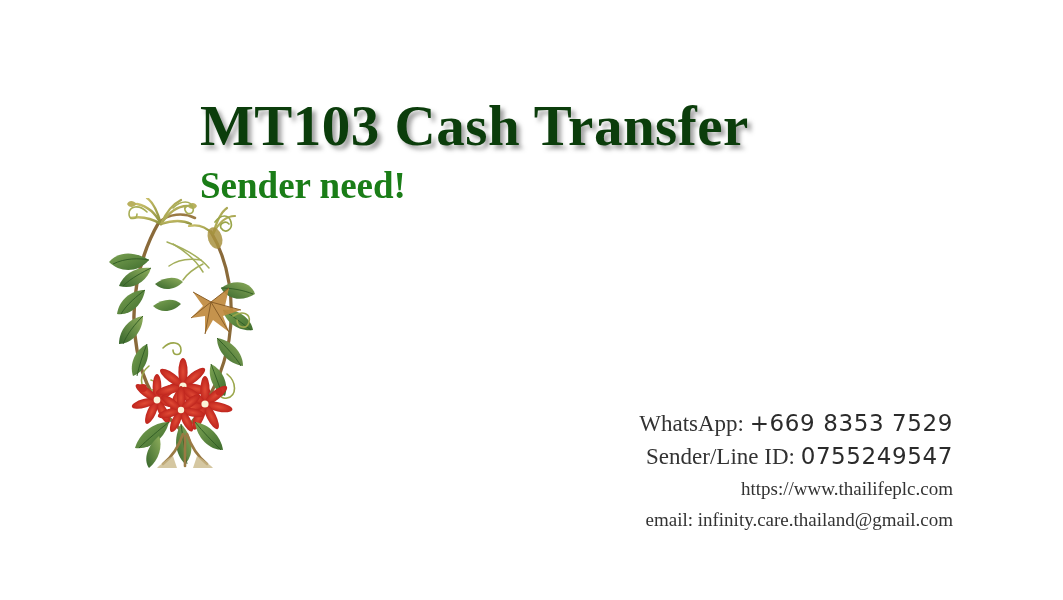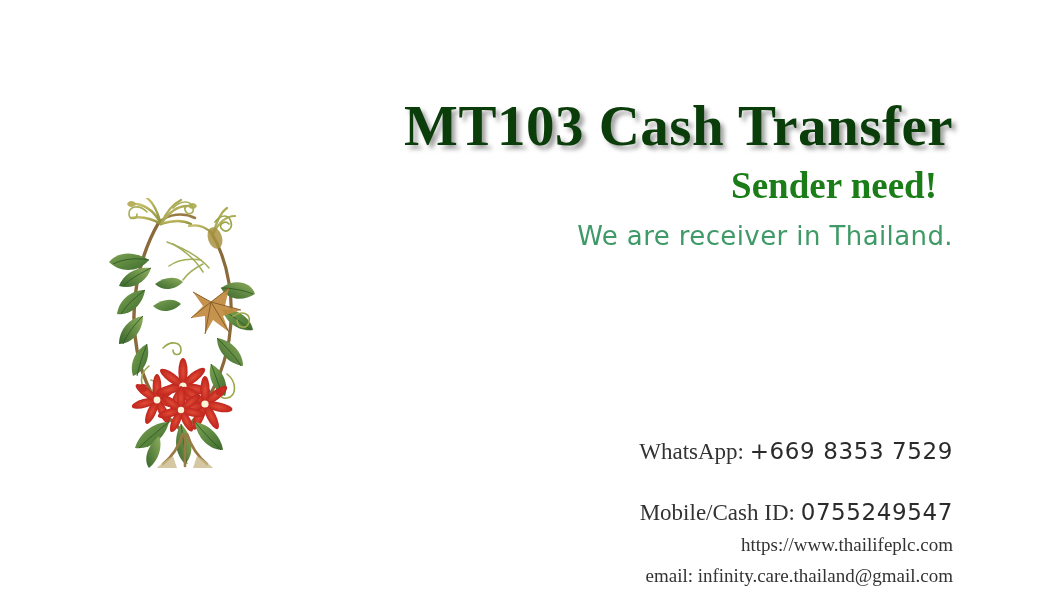--- a/index.html
+++ b/index.html
@@ -31,21 +31,21 @@
     width: 100%;
     height: 100%;
   }
 
   
   #headline-block {
     position: absolute;
     left: 200px;
     top: 96px;
     width: 753px;
-    text-align: right;
+    text-align: left;
   }
   #main-title {
     font-family: "Liberation Serif", serif;
     font-weight: bold;
     font-size: 57px;
     line-height: 1.04;
     letter-spacing: 0.5px;
     color: #0b3d0b;
     text-shadow: 4px 4px 4px rgba(90, 90, 90, 0.55);
     white-space: nowrap;
@@ -81,21 +81,20 @@
   }
   .contact-line {
     font-family: "Liberation Serif", serif;
     color: #333333;
     white-space: nowrap;
     margin: 0;
   }
   .contact-line.phone {
     font-size: 23px;
     line-height: 32px;
-    margin-top: 28px;
   }
   .contact-line.web {
     font-size: 19px;
     line-height: 31px;
   }
   .contact-label {
     font-family: "Liberation Serif", serif;
     font-weight: normal;
   }
   .contact-value-num {
@@ -279,32 +278,31 @@
         <path d="M82 238 C82 250 82 260 82 268"></path>
       </g>
       <path d="M70 258 C62 262 56 268 54 270 L74 270 Z" fill="#cbb98a" opacity="0.8"></path>
       <path d="M94 258 C102 262 108 268 110 270 L90 270 Z" fill="#cbb98a" opacity="0.8"></path>
     </svg>
   </div>
 
   <div id="headline-block">
     <h1 id="main-title">MT103 Cash Transfer</h1>
     <div id="subtitle">Sender need!</div>
-    <div id="tagline">We are receiver in Thailand.</div>
   </div>
 
   <div id="contact-block">
 
     <div class="contact-line phone">
       <span class="contact-label">WhatsApp:</span>
       <span class="contact-value-num">+669 8353 7529</span>
     </div>
 
     <div class="contact-line phone">
-      <span class="contact-label">Mobile/Cash ID:</span>
+      <span class="contact-label">Sender/Line ID:</span>
       <span class="contact-value-num">0755249547</span>
     </div>
 
     <div class="contact-line web">
       <span class="contact-value-txt">https://www.thailifeplc.com</span>
     </div>
 
     <div class="contact-line web">
       <span class="contact-label">email:</span>
       <span class="contact-value-txt">infinity.care.thailand@gmail.com</span>

